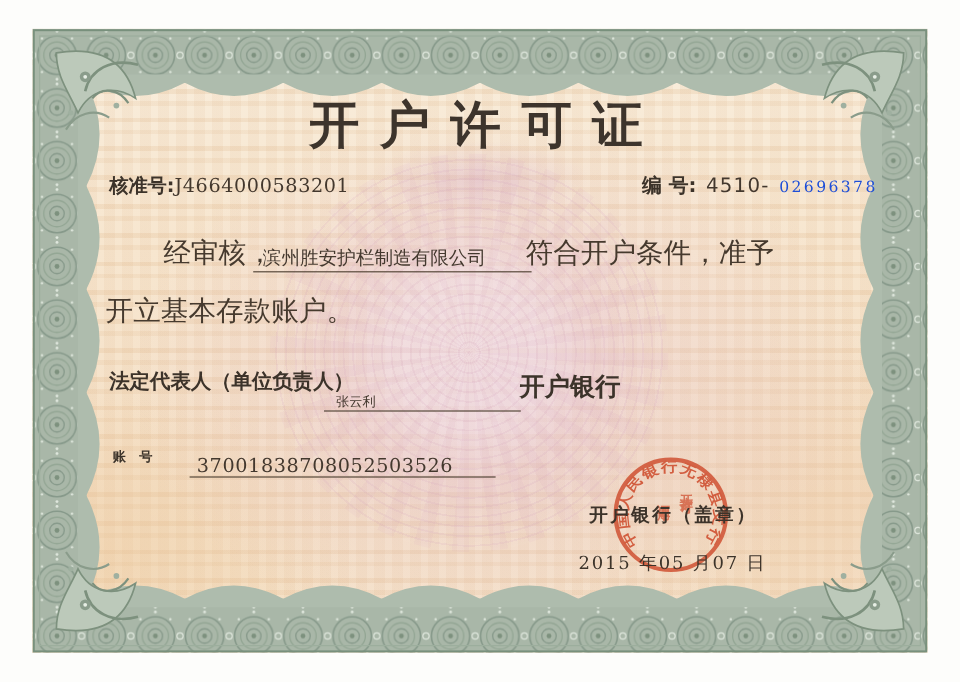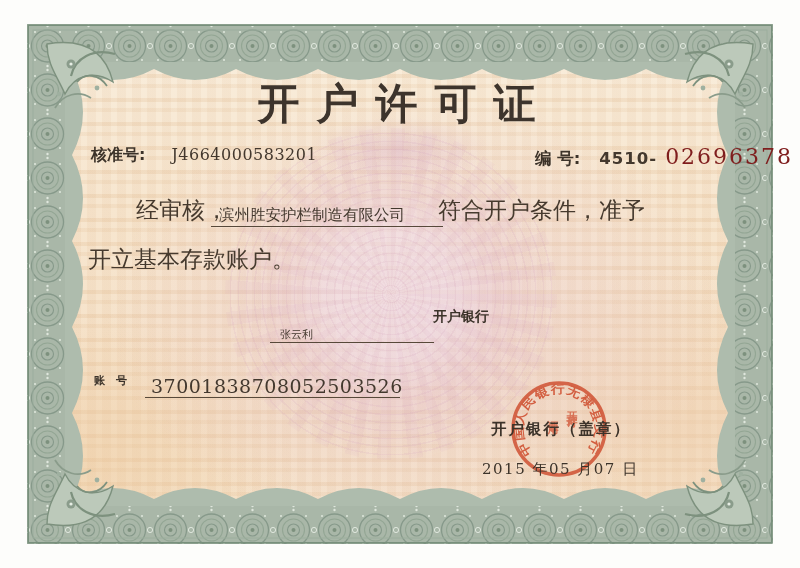--- a/index.html
+++ b/index.html
@@ -58,49 +58,49 @@
     left: 0; right: 0; top: 52px; text-align: center;
     font-size: 42px; font-weight: 700; color: #3d342c;
     letter-spacing: 17px; padding-left: 10px;
     font-family: "DejaVu Serif", "Liberation Serif", serif;
   }
 
   .label  { font-weight: 600; color: #3c332a; }
   .serifv { font-family: "DejaVu Serif", "Liberation Serif", serif; }
 
   .approval-row { left: 64px; top: 121px; font-size: 16px; }
-  .approval-row .val { margin-left: 26px; letter-spacing: 0.5px; }
+  .approval-row .val { margin-left: 0; letter-spacing: 0.5px; }
 
   .serial-row { left: 508px; top: 120px; font-size: 16.5px; }
-  .serial-row .prefix { margin-left: 19px; letter-spacing: 1px; font-weight: bold; }
+  .serial-row .prefix { margin-left: 8px; letter-spacing: 1px; }
   .serial-row .rednum {
-    margin-left: 8px; color: #7f1d1d; font-size: 22px; letter-spacing: 2px;
+    margin-left: 8px; color: #1d4ed8; font-size: 13px; letter-spacing: 2px;
   }
 
   .big { font-size: 23px; font-weight: 400; color: #463a2e; }
 
   .intro     { left: 109px; top: 171px; }
   .condition { left: 411px; top: 171px; }
   .line2     { left: 61px;  top: 220px; }
 
   .fill-line {
     position: absolute;
     border-bottom: 1.6px solid #57493a;
     display: flex; align-items: flex-end;
     white-space: nowrap;
   }
   .company-line { left: 184px; top: 175px; width: 224px; height: 27px;
                   font-size: 15.5px; padding-left: 8px; }
   .rep-name-line { left: 243px; top: 288px; width: 154px; height: 30px;
                    font-size: 11px; padding-left: 10px; }
-  .account-line { left: 118px; top: 350px; width: 249px; height: 23px;
-                  font-size: 19px; padding-left: 6px; letter-spacing: 0.5px; }
+  .account-line { left: 131px; top: 350px; width: 249px; height: 23px;
+                  font-size: 16px; padding-left: 6px; letter-spacing: 0.5px; }
 
   .rep-label  { left: 64px;  top: 282px; font-size: 17px; }
-  .bank-label { left: 406px; top: 284px; font-size: 14px; }
+  .bank-label { left: 406px; top: 284px; font-size: 21px; }
   .bank-name {
     position: absolute; left: 469px; top: 272px; width: 219px;
     font-size: 13.5px; line-height: 17px; min-height: 42px;
     border-bottom: 1.6px solid #57493a; padding-bottom: 2px;
     white-space: normal; word-break: break-all; color: #43382e;
   }
   .account-label { left: 67px; top: 349px; font-size: 11px; }
 
   .issuer-label { left: 464px; top: 395px; font-size: 15.5px; font-weight: 600;
                   letter-spacing: 2px; color: #3c332a; }
@@ -196,20 +196,21 @@
         <span class="label">编 号:</span><span class="prefix">4510-</span><span class="rednum serifv">02696378</span>
       </div>
 
       <div class="abs big intro">经审核，</div>
       <div class="fill-line company-line">
         <span>滨州胜安护栏制造有限公司</span>
       </div>
       <div class="abs big line2">开立基本存款账户。</div>
       <div class="abs big condition">符合开户条件，准予</div>
 
+      <div class="abs label rep-label">法定代表人（单位负责人）</div>
       <div class="fill-line rep-name-line">
         <span>张云利</span>
       </div>
 
       <div class="abs label bank-label">开户银行</div>
 
       <div class="abs label account-label">账　号</div>
       <div class="fill-line account-line serifv">
         <span>37001838708052503526</span>
       </div>

